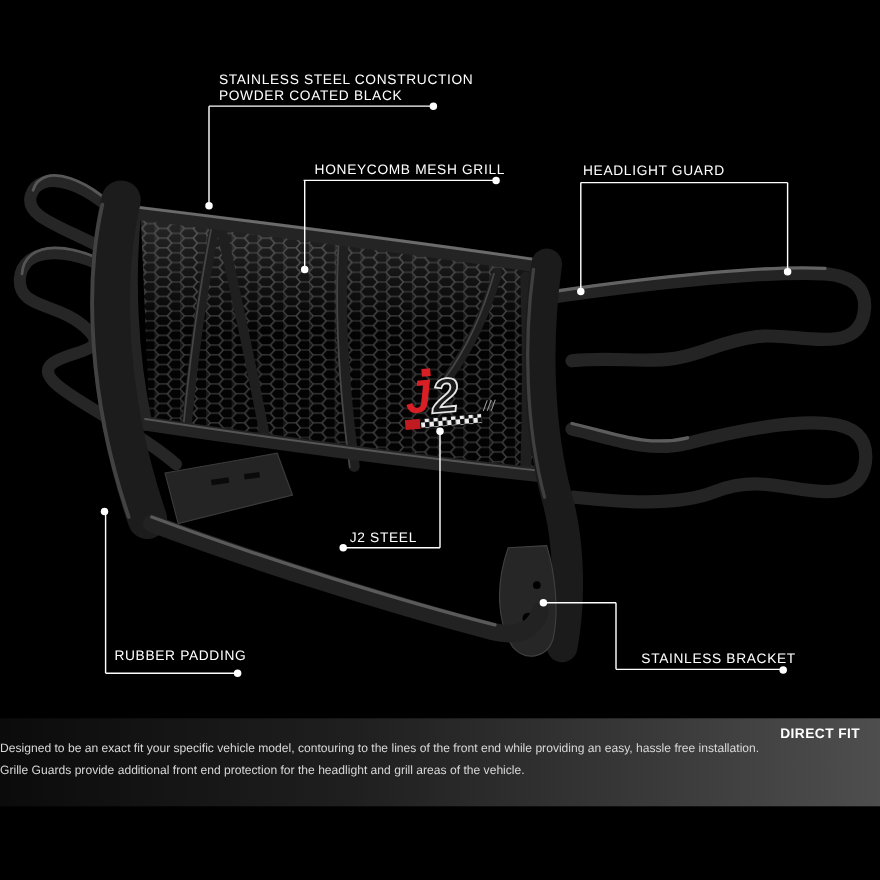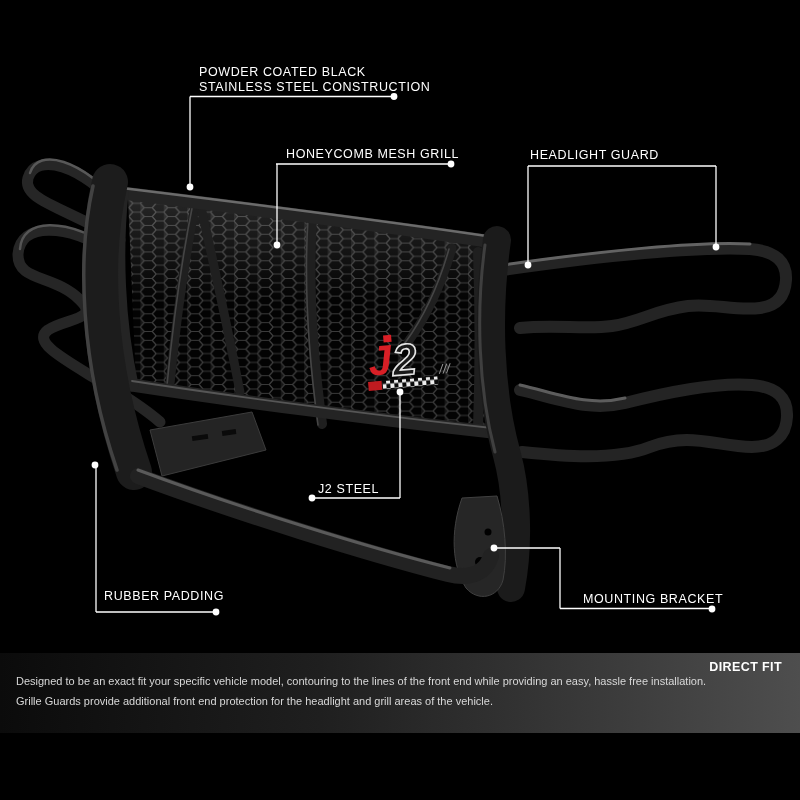--- a/index.html
+++ b/index.html
@@ -8,21 +8,21 @@
     font-family:"Liberation Sans",sans-serif;overflow:hidden;
   }
   .artwrap{position:absolute;left:0;top:0;width:800px;height:800px;}
   .callout{
     position:absolute;color:#fff;font-size:12.5px;letter-spacing:.6px;
     white-space:nowrap;line-height:14.5px;
   }
   .footer{
     position:absolute;left:0;top:653px;width:800px;height:80px;
     background:linear-gradient(90deg,#0b0b0b 0%,#1f1f1f 40%,#3a3a3a 75%,#4e4e4e 100%);
-    box-sizing:border-box;padding:8px 18px 0 16px;
+    box-sizing:border-box;padding:8px 18px 0 0;
   }
   .f-title{font-size:12.5px;font-weight:bold;color:#fff;text-align:right;letter-spacing:.4px;line-height:13px;}
   .f-desc{font-size:11px;color:#d8d8d8;text-align:left;line-height:13px;margin-top:1px;}
   .f-sec2{margin-top:7px;}
 </style>
 </head>
 <body>
 
 <div class="stage">
 
@@ -159,28 +159,28 @@
         <line x1="496" y1="548" x2="560" y2="548"></line>
         <line x1="560" y1="548" x2="560" y2="608.5"></line>
         <line x1="560" y1="608.5" x2="710" y2="608.5"></line>
         <circle cx="712" cy="609" r="3.4" stroke="none"></circle>
       </g>
     </g>
   </svg>
   </div>
 
   <div class="callout" style="left:199px;top:65px;">
+    <span style="display:block">STAINLESS STEEL CONSTRUCTION</span>
     <span style="display:block">POWDER COATED BLACK</span>
-    <span style="display:block">STAINLESS STEEL CONSTRUCTION</span>
   </div>
   <div class="callout" style="left:286px;top:147px;">HONEYCOMB MESH GRILL</div>
   <div class="callout" style="left:530px;top:148px;text-align:right;">HEADLIGHT GUARD</div>
   <div class="callout" style="left:318px;top:482px;">J2 STEEL</div>
   <div class="callout" style="left:104px;top:589px;">RUBBER PADDING</div>
-  <div class="callout" style="left:583px;top:592px;">MOUNTING BRACKET</div>
+  <div class="callout" style="left:583px;top:592px;">STAINLESS BRACKET</div>
 
   <div class="footer">
     <div>
       <div class="f-title">DIRECT FIT</div>
       <div class="f-desc">Designed to be an exact fit your specific vehicle model, contouring to the lines of the front end while providing an easy, hassle free installation.</div>
     </div>
     <div class="f-sec2">
       <div class="f-desc">Grille Guards provide additional front end protection for the headlight and grill areas of the vehicle.</div>
     </div>
   </div>

